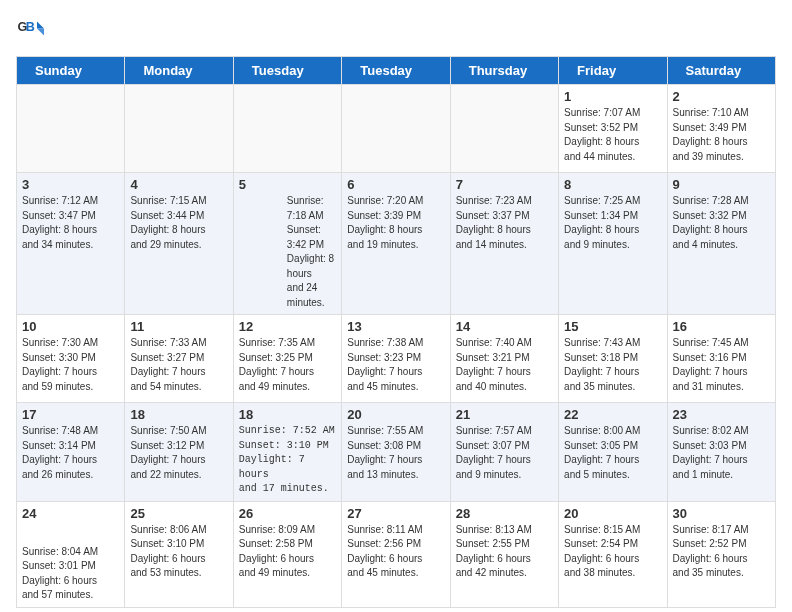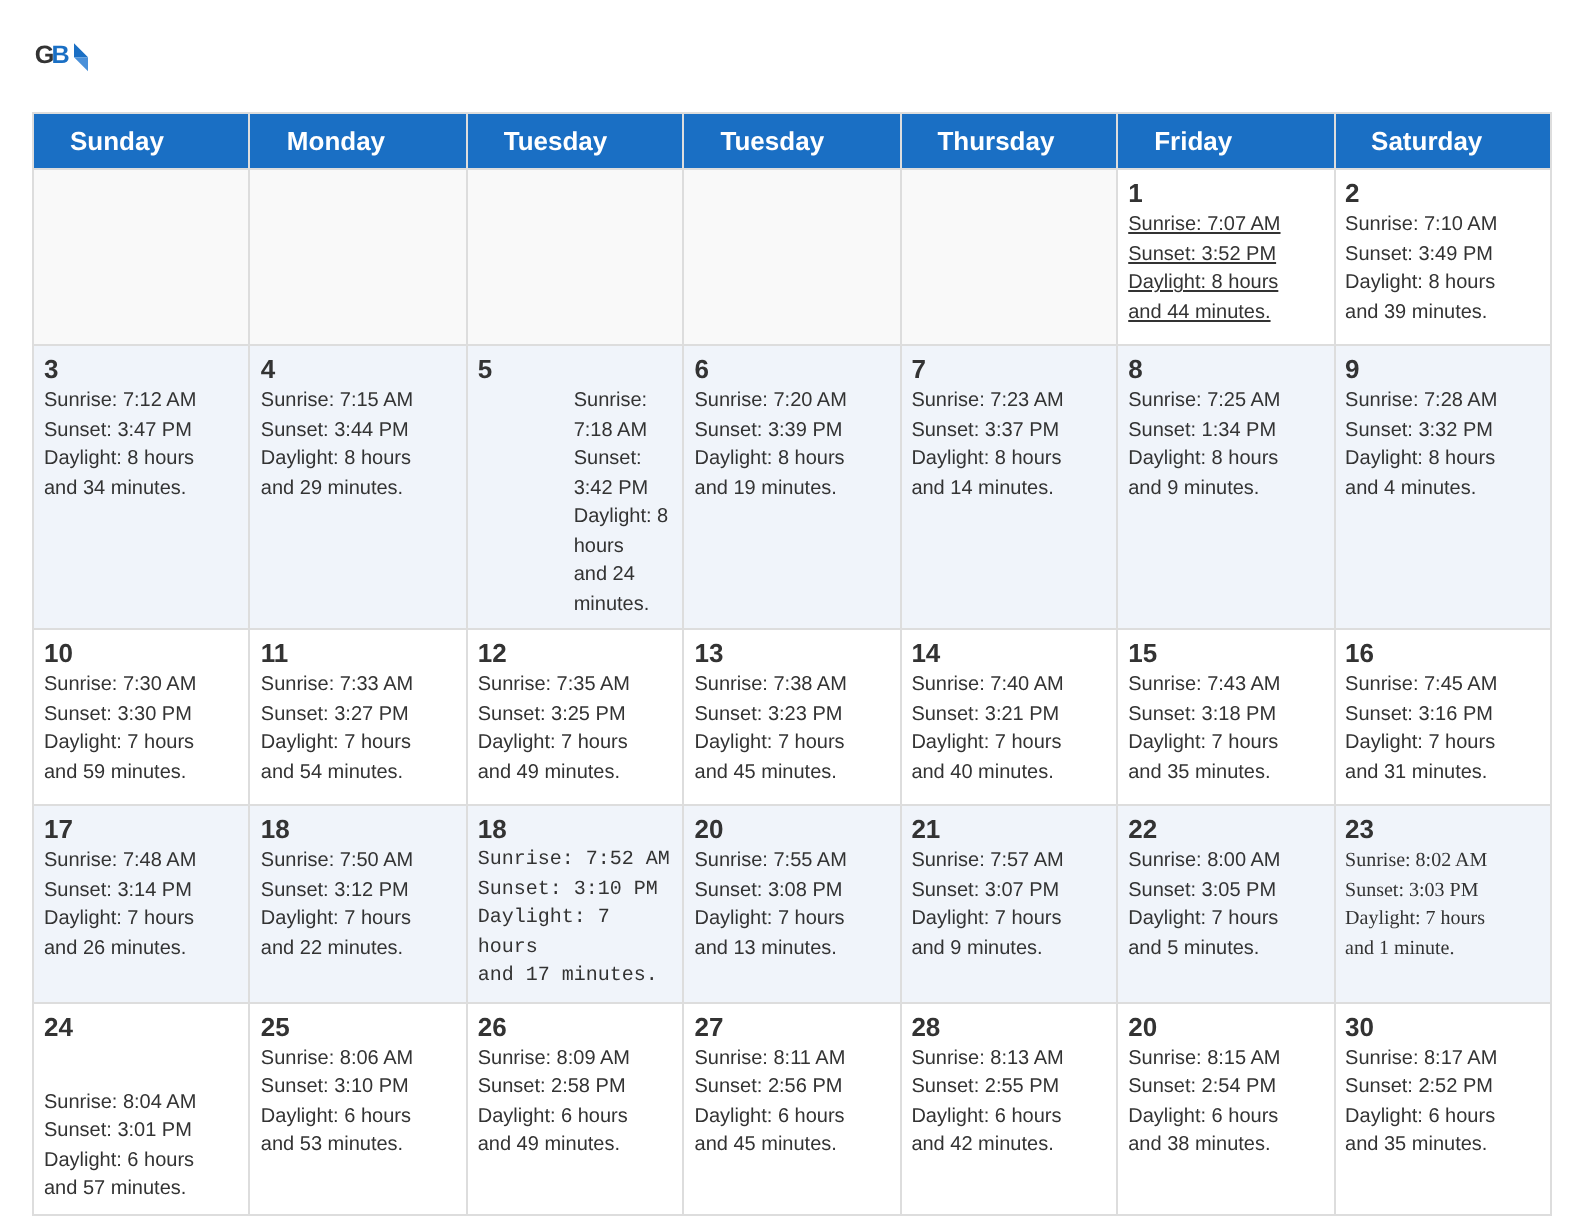--- a/index.html
+++ b/index.html
@@ -123,21 +123,21 @@
   </thead>
   <tbody id="calendar-body">
   <tr>
         <td class="empty"></td>
         <td class="empty"></td>
         <td class="empty"></td>
         <td class="empty"></td>
         <td class="empty"></td>
         <td>
           <span class="day-number">1</span>
-          <div class="day-info" style="white-space: pre-line; text-decoration: underline;">Sunrise: 7:07 AM
+          <div class="day-info" style="white-space: pre-line;">Sunrise: 7:07 AM
 Sunset: 3:52 PM
 Daylight: 8 hours
 and 44 minutes.</div>
         </td>
         <td>
           <span class="day-number">2</span>
           <div class="day-info" style="white-space: pre-line;">Sunrise: 7:10 AM
 Sunset: 3:49 PM
 Daylight: 8 hours
 and 39 minutes.</div>
@@ -283,21 +283,21 @@
         </td>
         <td class="alt-row">
           <span class="day-number">22</span>
           <div class="day-info" style="white-space: pre-line;">Sunrise: 8:00 AM
 Sunset: 3:05 PM
 Daylight: 7 hours
 and 5 minutes.</div>
         </td>
         <td class="alt-row">
           <span class="day-number">23</span>
-          <div class="day-info" style="white-space: pre-line; font-family: Liberation Serif, serif;">Sunrise: 8:02 AM
+          <div class="day-info" style="white-space: pre-line;">Sunrise: 8:02 AM
 Sunset: 3:03 PM
 Daylight: 7 hours
 and 1 minute.</div>
         </td>
       </tr>
       <tr>
         <td>
           <span class="day-number">24</span>
           <div class="day-info" style="white-space: pre-line; margin-top: 24px;">Sunrise: 8:04 AM
 Sunset: 3:01 PM

